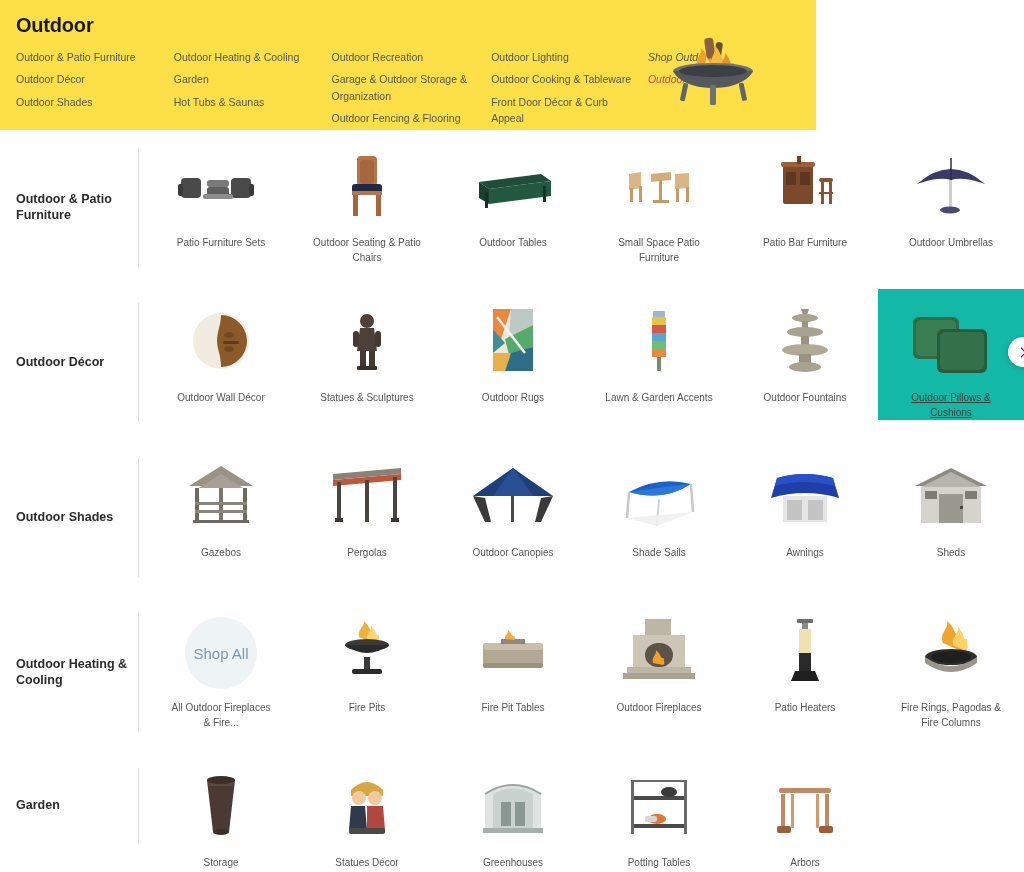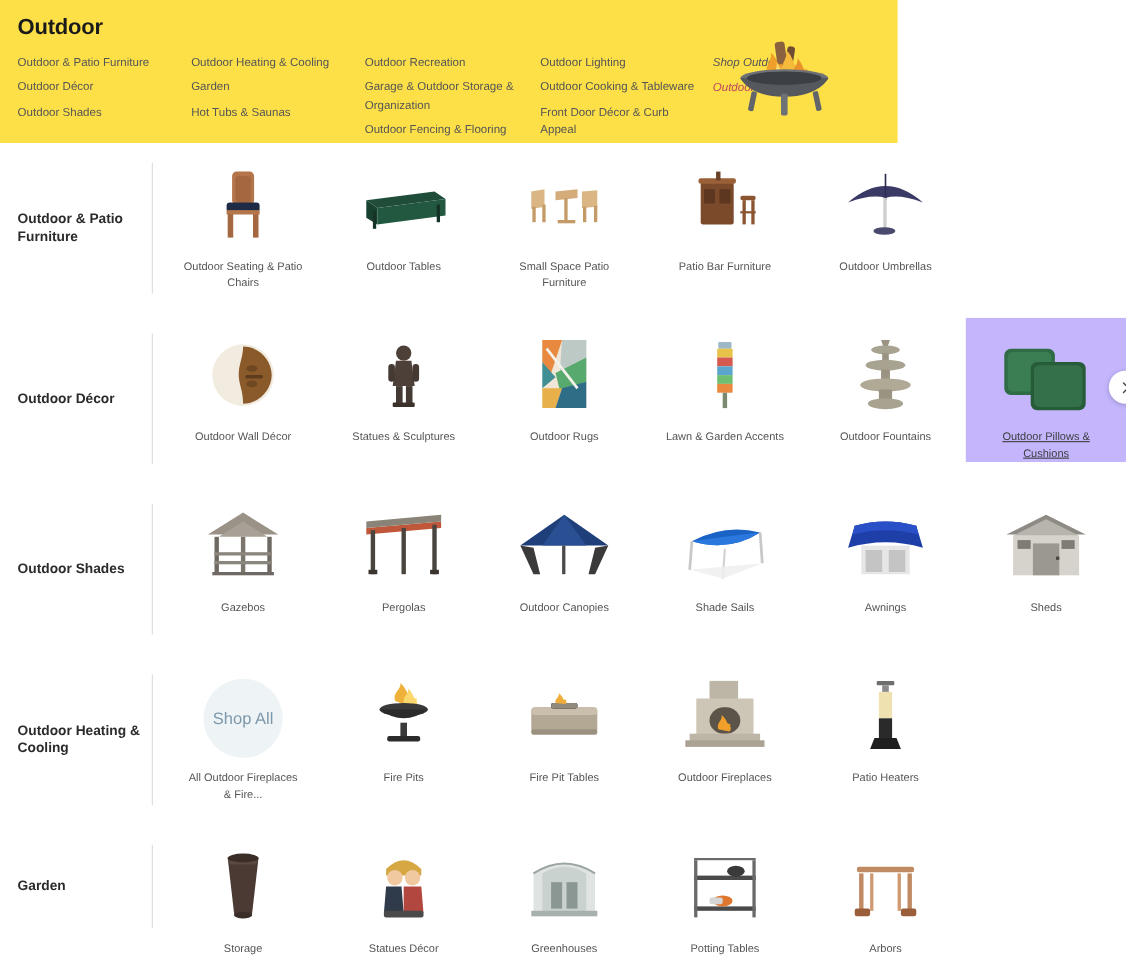--- a/index.html
+++ b/index.html
@@ -115,21 +115,21 @@
   }
   .tile-label {
     margin-top:8px;
     font-size:10px;
     line-height:1.45;
     color:#555;
     text-align:center;
     max-width:108px;
   }
   .tile.active {
-    background:#c4b5fd;
+    background:#14b8a6;
   }
   .tile.active .tile-label {
     text-decoration:underline;
     color:#3d3d3d;
   }
 
   
   .row { align-items:center; }
   .row-items { align-self:flex-start; padding-top:4px; }
 
@@ -220,20 +220,34 @@
 </div>
 
 <div id="rows">
     <div class="row">
       <div class="row-label">Outdoor &amp; Patio Furniture</div>
       <div class="row-divider"></div>
       <div class="row-items">
         <div class="tile">
           <div class="tile-art">
             <svg viewBox="0 0 96 80" width="96" height="80">
+        <rect x="8" y="30" width="20" height="20" rx="4" fill="#4a4a4a"></rect>
+        <rect x="5" y="36" width="5" height="12" rx="2" fill="#3a3a3a"></rect>
+        <rect x="34" y="32" width="22" height="7" rx="3" fill="#7a7a7a"></rect>
+        <rect x="34" y="39" width="22" height="11" rx="3" fill="#5e5e5e"></rect>
+        <rect x="58" y="30" width="20" height="20" rx="4" fill="#4a4a4a"></rect>
+        <rect x="76" y="36" width="5" height="12" rx="2" fill="#3a3a3a"></rect>
+        <rect x="30" y="46" width="30" height="5" rx="2" fill="#8c8c8c"></rect>
+      </svg>
+          </div>
+          <div class="tile-label">Patio Furniture Sets</div>
+        </div>
+        <div class="tile">
+          <div class="tile-art">
+            <svg viewBox="0 0 96 80" width="96" height="80">
         <rect x="38" y="8" width="20" height="30" rx="4" fill="#b5754b"></rect>
         <rect x="41" y="12" width="14" height="24" rx="3" fill="#a4673f"></rect>
         <rect x="33" y="36" width="30" height="9" rx="3" fill="#1f2a44"></rect>
         <rect x="34" y="44" width="5" height="24" fill="#a4673f"></rect>
         <rect x="57" y="44" width="5" height="24" fill="#a4673f"></rect>
         <rect x="33" y="43" width="30" height="4" fill="#b5754b"></rect>
       </svg>
           </div>
           <div class="tile-label">Outdoor Seating &amp; Patio Chairs</div>
         </div>
@@ -526,20 +540,32 @@
             <svg viewBox="0 0 96 80" width="96" height="80">
         <rect x="40" y="6" width="16" height="4" rx="1" fill="#6e6e6e"></rect>
         <rect x="45" y="10" width="6" height="6" fill="#8a8a8a"></rect>
         <rect x="42" y="16" width="12" height="24" fill="#efe2b0"></rect>
         <rect x="42" y="40" width="12" height="18" fill="#2a2a2a"></rect>
         <path d="M38 58 L58 58 L62 68 L34 68 Z" fill="#1f1f1f"></path>
       </svg>
           </div>
           <div class="tile-label">Patio Heaters</div>
         </div>
+        <div class="tile">
+          <div class="tile-art">
+            <svg viewBox="0 0 96 80" width="96" height="80">
+        <path d="M40 30 C36 20 46 16 44 8 C54 16 50 24 58 21 C56 30 62 32 58 38 Z" fill="#f0a52c"></path>
+        <path d="M50 32 C48 24 56 21 55 14 C62 21 59 27 64 26 C63 32 67 34 63 38 Z" fill="#fbd264"></path>
+        <ellipse cx="48" cy="44" rx="26" ry="8" fill="#2e2e2e"></ellipse>
+        <path d="M22 44 Q48 62 74 44 L74 50 Q48 68 22 50 Z" fill="#9b958a"></path>
+        <ellipse cx="48" cy="44" rx="20" ry="6" fill="#1f1f1f"></ellipse>
+      </svg>
+          </div>
+          <div class="tile-label">Fire Rings, Pagodas &amp; Fire Columns</div>
+        </div>
       </div>
     </div>
     <div class="row row-last">
       <div class="row-label">Garden</div>
       <div class="row-divider"></div>
       <div class="row-items">
         <div class="tile">
           <div class="tile-art">
             <svg viewBox="0 0 96 80" width="96" height="80">
         <path d="M34 12 L62 12 L56 64 L40 64 Z" fill="#4a3a33"></path>

